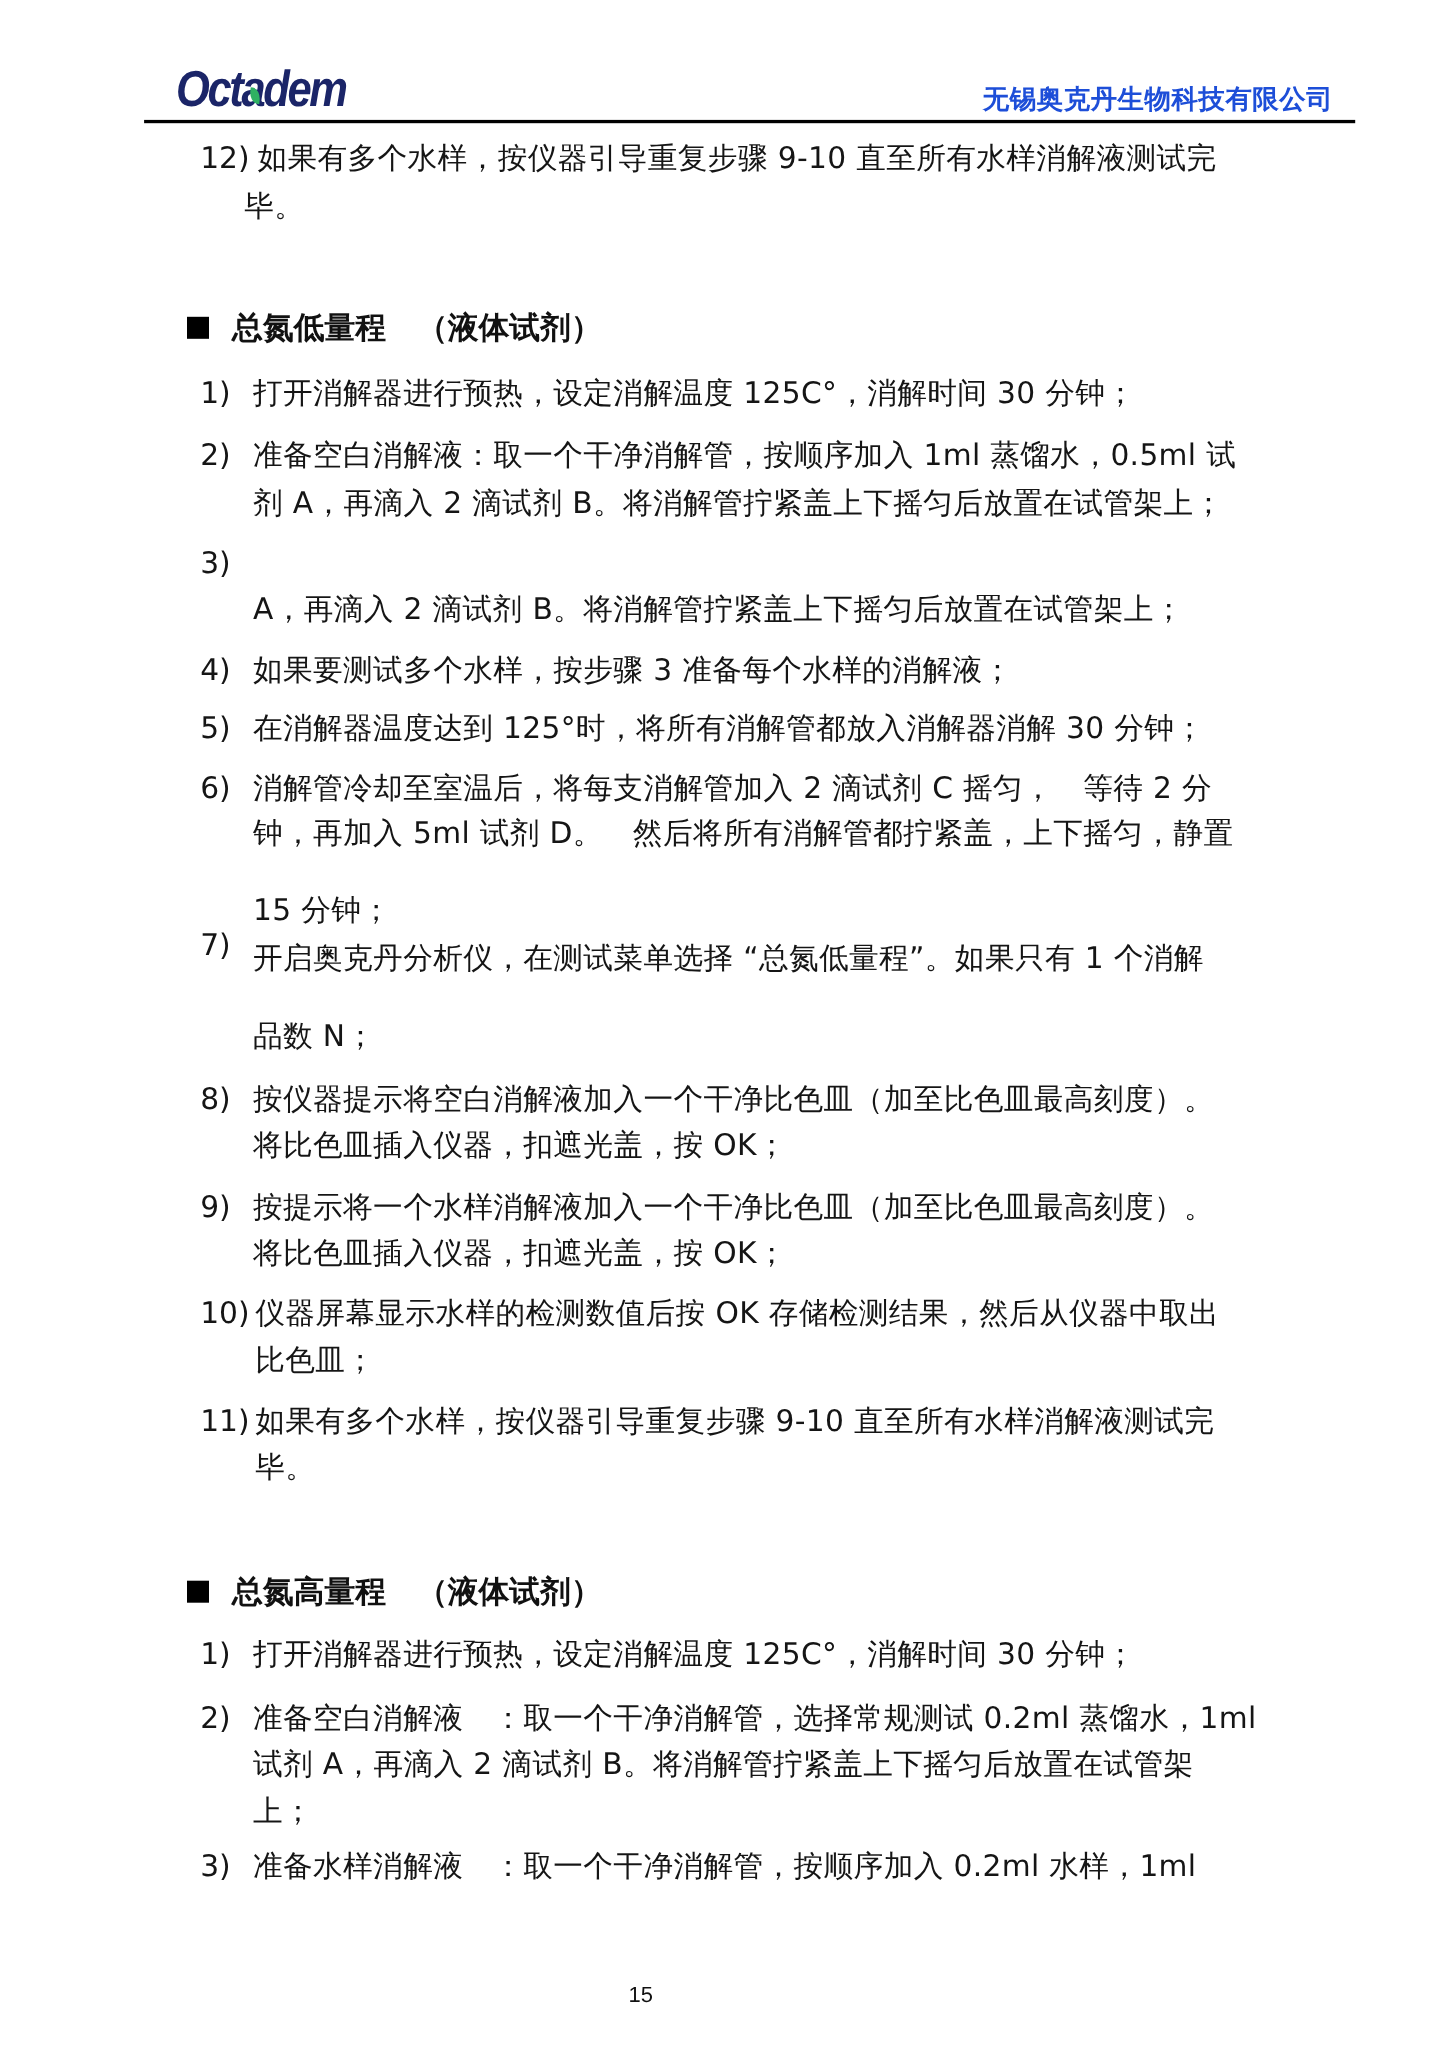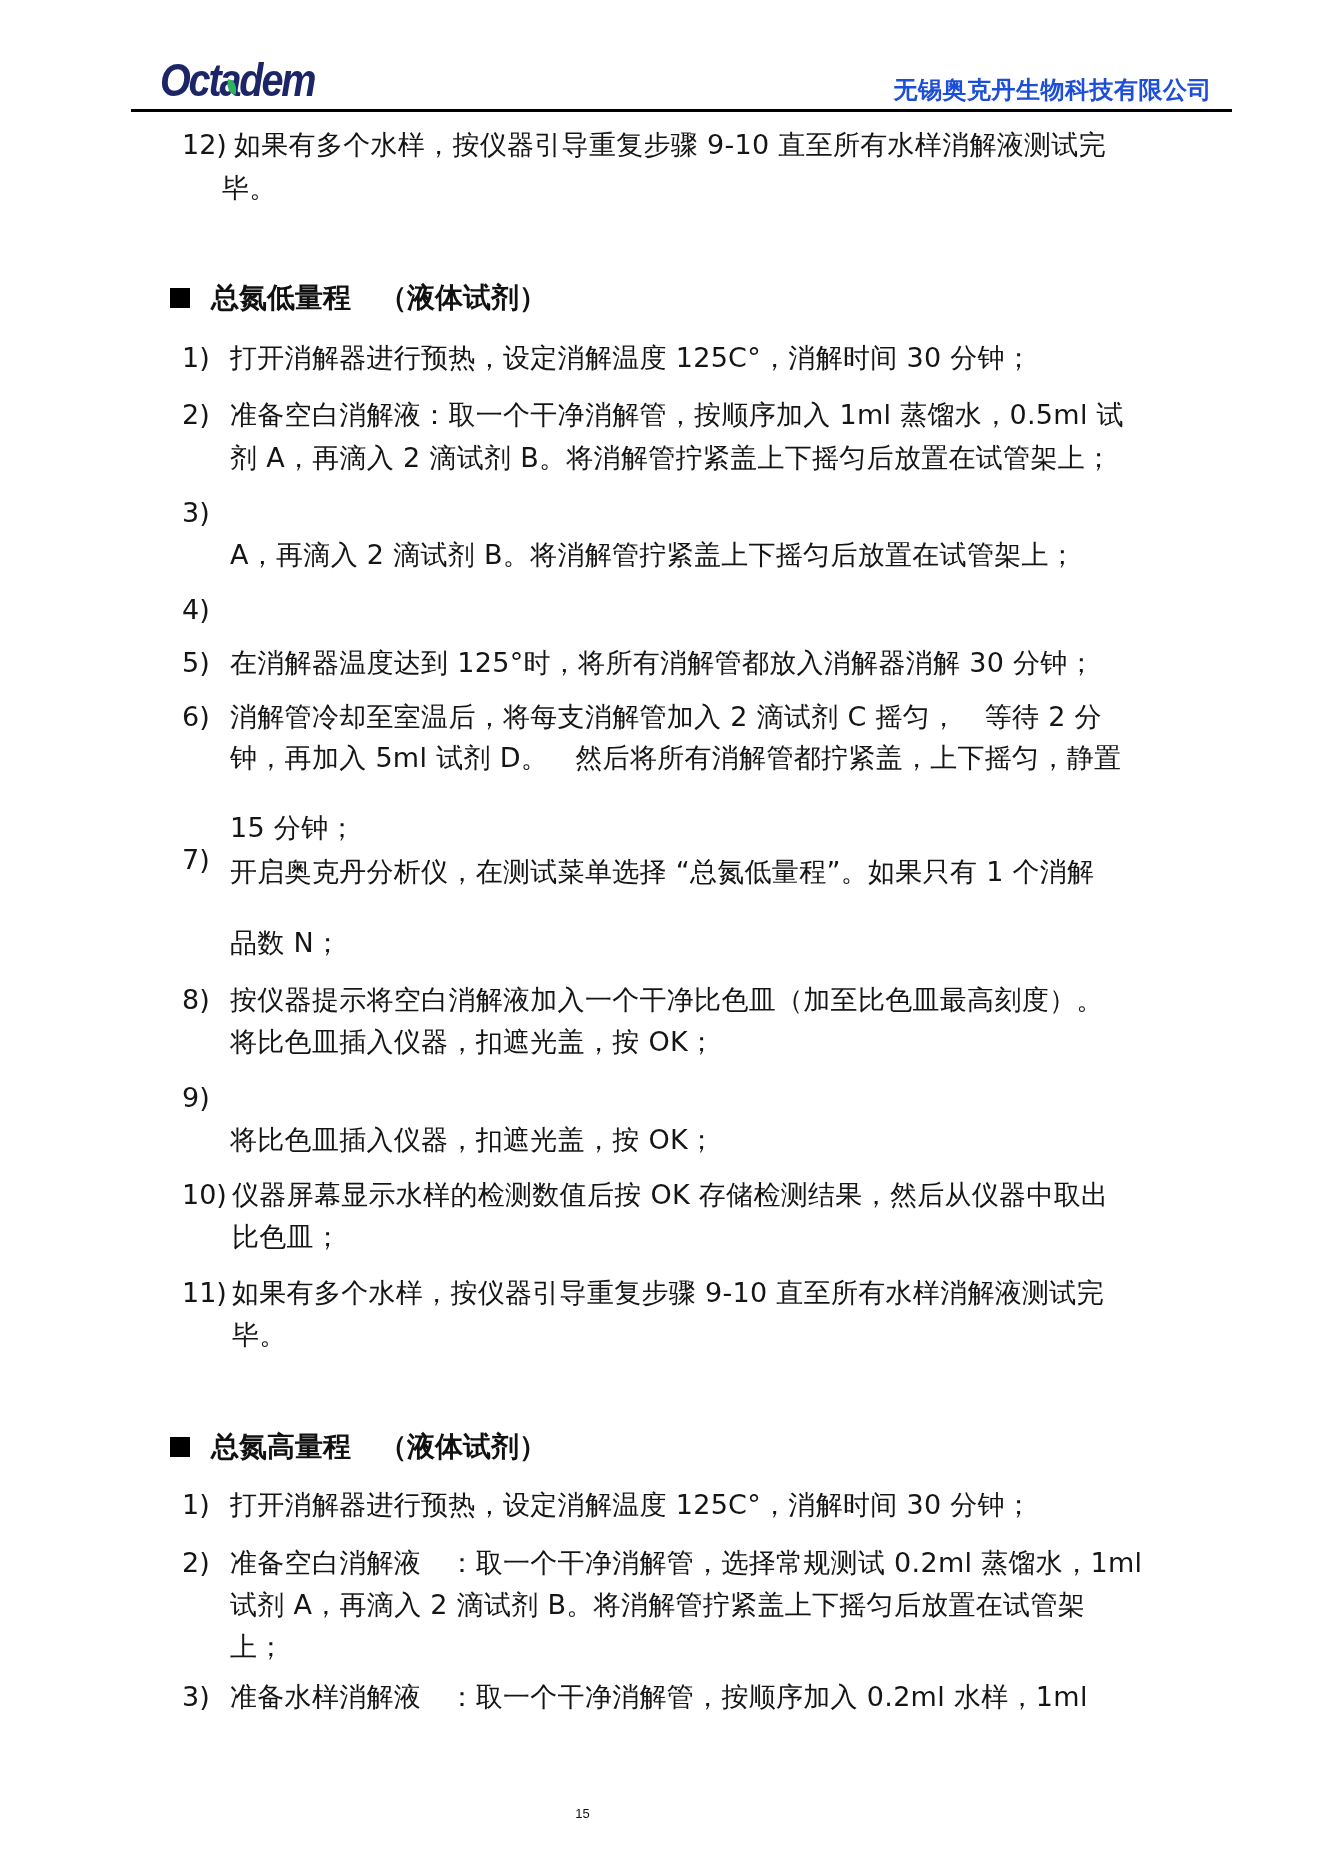--- a/index.html
+++ b/index.html
@@ -18,21 +18,21 @@
              color: #1d4ed8; white-space: nowrap; letter-spacing: 0.5px; }
   .rule { position: absolute; left: 131px; top: 109px; width: 1101px; height: 3px; background: #000000; }
   .line { position: absolute; height: 40px; line-height: 40px; font-size: 27px; white-space: nowrap;
           color: #151515; letter-spacing: 0.3px; }
   .num { position: absolute; height: 40px; line-height: 40px; font-size: 27px; white-space: nowrap;
          color: #151515; }
   .heading { position: absolute; height: 40px; line-height: 40px; font-size: 28px; font-weight: bold;
              white-space: nowrap; color: #111111; }
   .bullet-square { position: absolute; width: 20px; height: 20px; background: #000000; }
   .page-num { position: absolute; left: 0; width: 1165px; top: 1803px; text-align: center;
-              font-family: "Liberation Sans", sans-serif; font-size: 13px; color: #111111;
+              font-family: "Liberation Sans", sans-serif; font-size: 20px; color: #111111;
               line-height: 22px; }
 </style>
 </head>
 <body>
 
 <div class="page">
 
   <div class="logo">
     <span>Oct</span><span class="leaf-a"><span>a</span><span class="leaf"></span></span><span>dem</span>
   </div>
@@ -50,38 +50,40 @@
   <div class="line" style="left:230px; top:338px;">打开消解器进行预热，设定消解温度 125C°，消解时间 30 分钟；</div>
 
   <div class="num" style="left:182px; top:395px;">2)</div>
   <div class="line" style="left:230px; top:395px;">准备空白消解液：取一个干净消解管，按顺序加入 1ml 蒸馏水，0.5ml 试</div>
   <div class="line" style="left:230px; top:438px;">剂 A，再滴入 2 滴试剂 B。将消解管拧紧盖上下摇匀后放置在试管架上；</div>
 
   <div class="num" style="left:182px; top:493px;">3)</div>
   <div class="line" style="left:230px; top:535px;">A，再滴入 2 滴试剂 B。将消解管拧紧盖上下摇匀后放置在试管架上；</div>
 
   <div class="num" style="left:182px; top:590px;">4)</div>
+  <div class="line" style="left:230px; top:590px;">如果要测试多个水样，按步骤 3 准备每个水样的消解液；</div>
 
   <div class="num" style="left:182px; top:643px;">5)</div>
   <div class="line" style="left:230px; top:643px;">在消解器温度达到 125°时，将所有消解管都放入消解器消解 30 分钟；</div>
 
   <div class="num" style="left:182px; top:697px;">6)</div>
   <div class="line" style="left:230px; top:697px;">消解管冷却至室温后，将每支消解管加入 2 滴试剂 C 摇匀，　等待 2 分</div>
   <div class="line" style="left:230px; top:738px;">钟，再加入 5ml 试剂 D。　然后将所有消解管都拧紧盖，上下摇匀，静置</div>
   <div class="line" style="left:230px; top:808px;">15 分钟；</div>
 
   <div class="num" style="left:182px; top:840px;">7)</div>
   <div class="line" style="left:230px; top:840px;margin-top:12px;">开启奥克丹分析仪，在测试菜单选择 “总氮低量程”。如果只有 1 个消解</div>
   <div class="line" style="left:230px; top:923px;">品数 N；</div>
 
   <div class="num" style="left:182px; top:980px;">8)</div>
   <div class="line" style="left:230px; top:980px;">按仪器提示将空白消解液加入一个干净比色皿（加至比色皿最高刻度）。</div>
   <div class="line" style="left:230px; top:1022px;">将比色皿插入仪器，扣遮光盖，按 OK；</div>
 
   <div class="num" style="left:182px; top:1078px;">9)</div>
+  <div class="line" style="left:230px; top:1078px;">按提示将一个水样消解液加入一个干净比色皿（加至比色皿最高刻度）。</div>
   <div class="line" style="left:230px; top:1120px;">将比色皿插入仪器，扣遮光盖，按 OK；</div>
 
   <div class="num" style="left:182px; top:1175px;">10)</div>
   <div class="line" style="left:232px; top:1175px;">仪器屏幕显示水样的检测数值后按 OK  存储检测结果，然后从仪器中取出</div>
   <div class="line" style="left:232px; top:1217px;">比色皿；</div>
 
   <div class="num" style="left:182px; top:1273px;">11)</div>
   <div class="line" style="left:232px; top:1273px;">如果有多个水样，按仪器引导重复步骤 9-10 直至所有水样消解液测试完</div>
   <div class="line" style="left:232px; top:1315px;">毕。</div>
 

